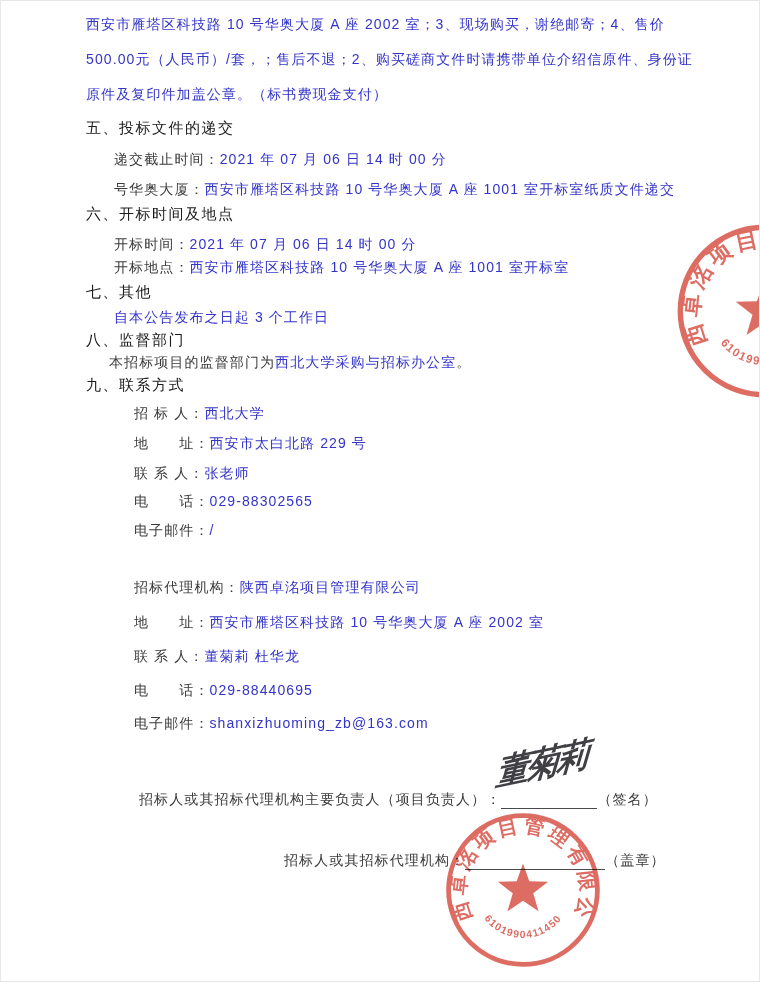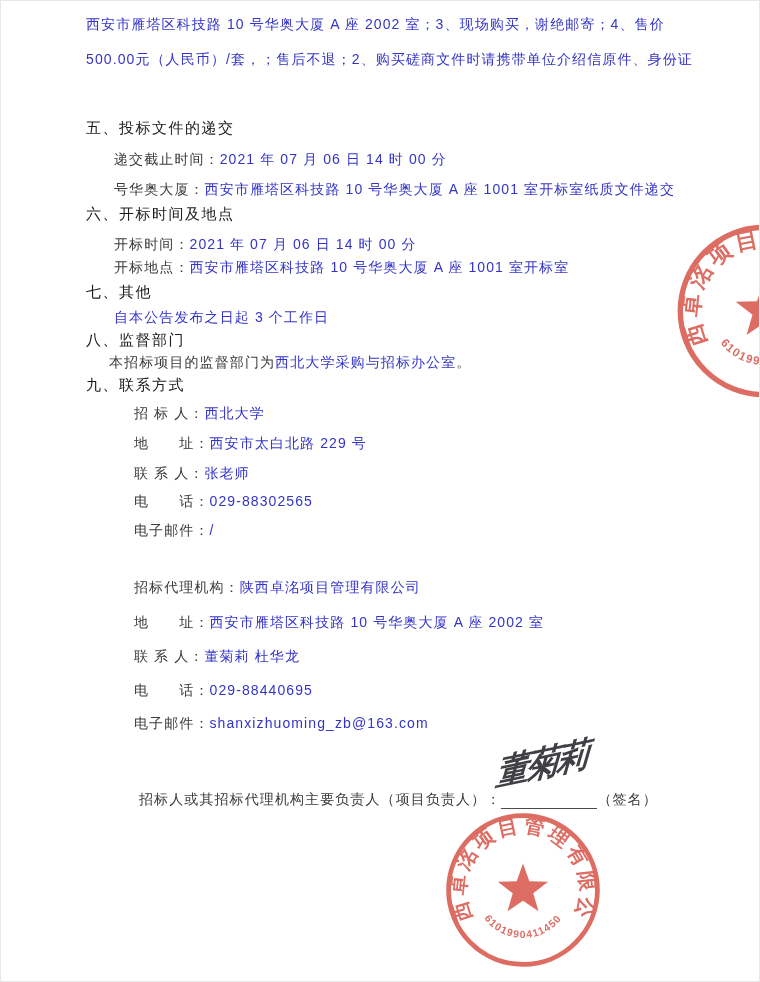--- a/index.html
+++ b/index.html
@@ -58,20 +58,21 @@
     font-weight:bold;
   }
 </style>
 </head>
 <body>
 
 <div class="page">
 
   <div class="ln blue" style="left:85px;top:13px;">西安市雁塔区科技路 10 号华奥大厦 A 座 2002 室；3、现场购买，谢绝邮寄；4、售价</div>
   <div class="ln blue" style="left:85px;top:48px;">500.00元（人民币）/套，；售后不退；2、购买磋商文件时请携带单位介绍信原件、身份证</div>
+  <div class="ln blue" style="left:85px;top:83px;">原件及复印件加盖公章。（标书费现金支付）</div>
 
   <div class="ln hd" style="left:85px;top:117px;">五、投标文件的递交</div>
   <div class="ln" style="left:113px;top:148px;">
     <span class="lbl">递交截止时间：</span><span class="blue">2021 年 07 月 06 日 14 时 00 分</span>
   </div>
   <div class="ln" style="left:113px;top:178px;">
     <span class="lbl">号华奥大厦：</span><span class="blue">西安市雁塔区科技路 10 号华奥大厦 A 座 1001 室开标室纸质文件递交</span>
   </div>
 
   <div class="ln hd" style="left:85px;top:203px;">六、开标时间及地点</div>
@@ -122,20 +123,23 @@
   </div>
   <div class="ln" style="left:133px;top:712px;">
     <span class="lbl">电子邮件：</span><span class="blue">shanxizhuoming_zb@163.com</span>
   </div>
 
   <div class="ln" style="left:138px;top:788px;">
     <span class="lbl">招标人或其招标代理机构主要负责人（项目负责人）：</span><span class="uline sig-uline"></span><span class="lbl">（签名）</span>
   </div>
   <div class="handsign">董菊莉</div>
 
+  <div class="ln" style="left:283px;top:849px;">
+    <span class="lbl">招标人或其招标代理机构：</span><span class="uline seal-uline"></span><span class="lbl">（盖章）</span>
+  </div>
 
   <svg class="stamp stamp-bottom" viewBox="0 0 200 200" aria-hidden="true">
     <defs>
       <path id="arcTop" d="M 41 141.3 A 72 72 0 1 1 159 141.3" fill="none"></path>
       <path id="arcBottom" d="M 54 138.6 A 60 60 0 0 0 146 138.6" fill="none"></path>
       <g id="stampArt">
         <circle cx="100" cy="100" r="93" fill="none" stroke="#d8564b" stroke-width="6"></circle>
         <polygon fill="#d8564b" points="100,67 107.9,89.1 131.4,89.8 112.8,104.2 119.4,126.7 100,113.5 80.6,126.7 87.2,104.2 68.6,89.8 92.1,89.1"></polygon>
         <text class="stamp-text" font-size="25" letter-spacing="5" fill="#d8564b">
           <textPath href="#arcTop" startOffset="50%" text-anchor="middle">陕西卓洺项目管理有限公司</textPath>

